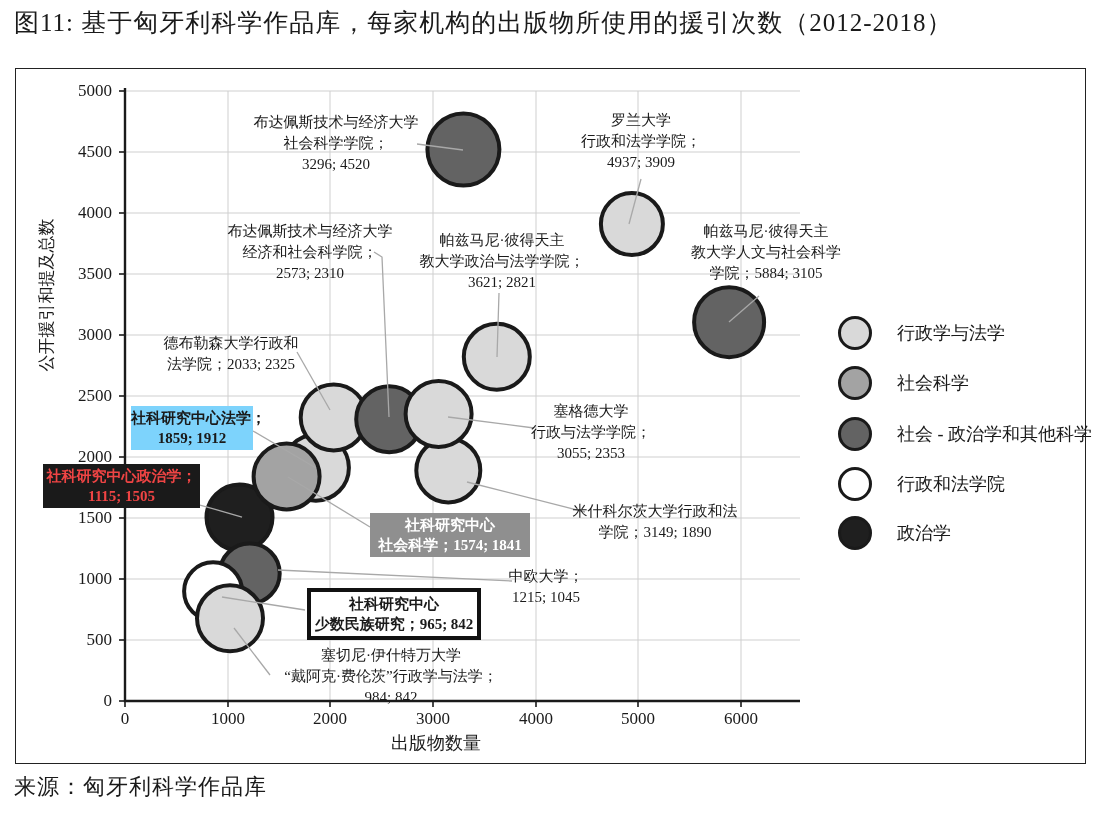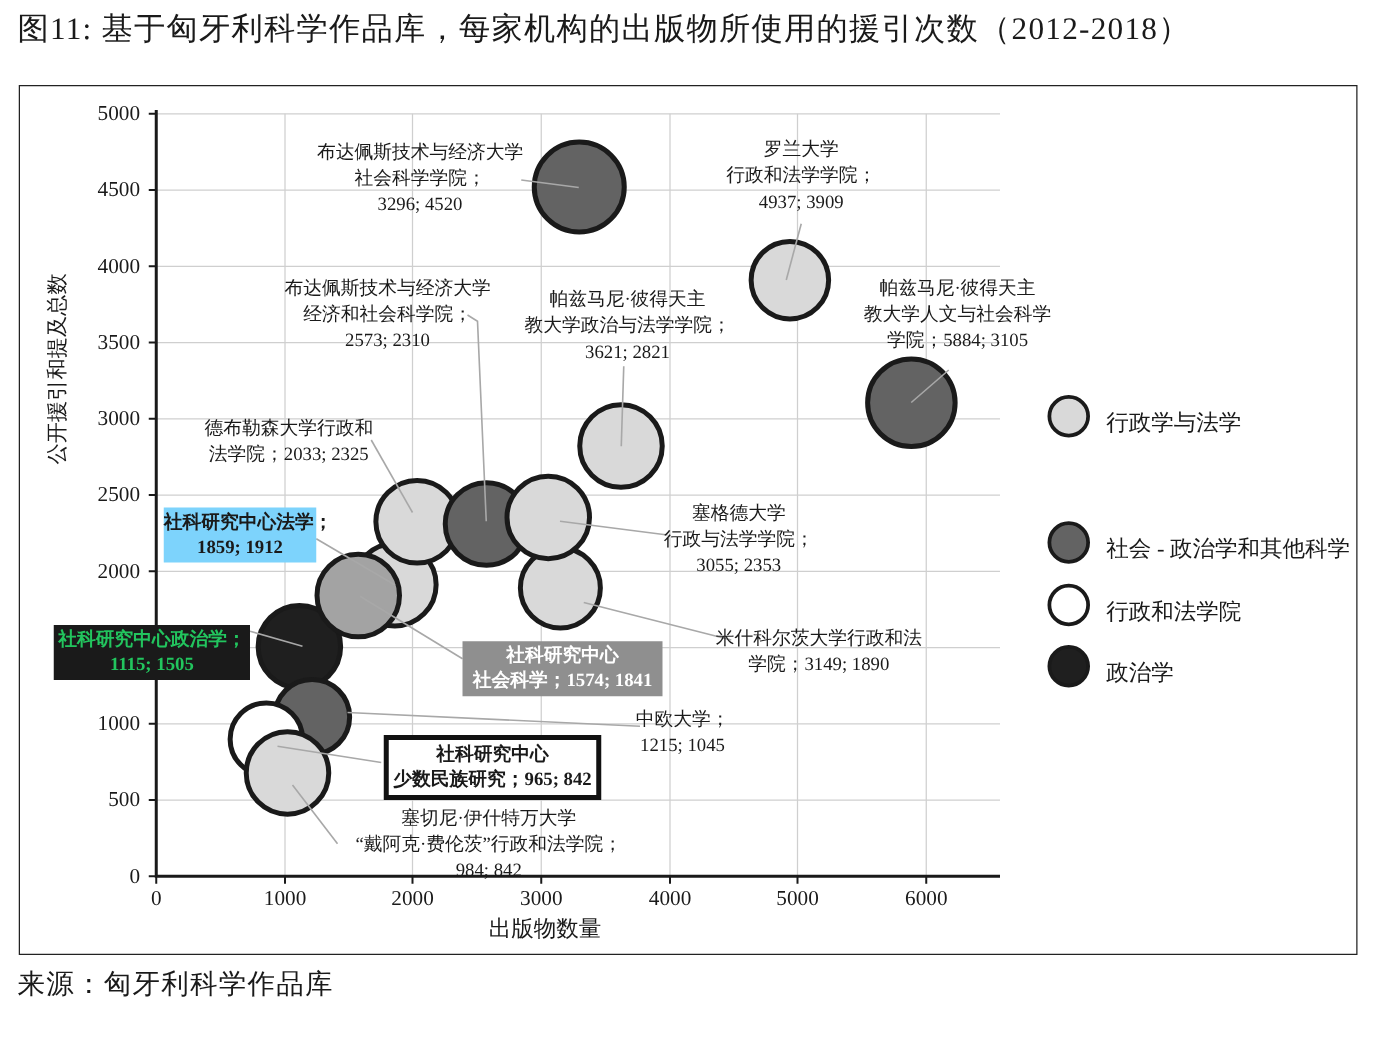--- a/index.html
+++ b/index.html
@@ -14,24 +14,24 @@
   .xtick{position:absolute;width:60px;text-align:center;font-size:17px;line-height:18px;}
   .y-title{position:absolute;left:46px;top:295px;transform:translate(-50%,-50%) rotate(-90deg);
            font-size:17px;white-space:nowrap;}
   .x-title{position:absolute;left:436px;top:731px;transform:translateX(-50%);font-size:18px;white-space:nowrap;}
   .ann{position:absolute;font-size:15px;line-height:21px;text-align:center;transform:translateX(-50%);white-space:nowrap;}
   .ann .ln{display:block;}
   .annbox{position:absolute;font-size:15px;line-height:20px;text-align:center;font-weight:bold;
           padding:2px 0;white-space:nowrap;}
   .annbox .ln{display:block;}
   .box-light{background:#7dd3fc;color:#1a1a1a;}
-  .box-black{background:#1a1a1a;color:#22c55e;margin-top:36px;}
+  .box-black{background:#1a1a1a;color:#ef4444;}
   .box-gray{background:#8f8f8f;color:#fff;}
   .box-white{background:#fff;color:#1a1a1a;border:4px solid #111;}
-  .legend-item{position:absolute;left:838px;display:flex;align-items:flex-end;gap:13px;height:34px;}
+  .legend-item{position:absolute;left:838px;display:flex;align-items:center;gap:25px;height:34px;}
   .legend-swatch{width:34px;height:34px;border-radius:50%;border:3px solid #1a1a1a;box-sizing:border-box;flex:0 0 auto;}
   .legend-label{font-size:18px;white-space:nowrap;}
   #bubbles circle{stroke:#1a1a1a;stroke-width:4px;}
   .grid{stroke:#cfcfcf;stroke-width:1px;}
   .leader{stroke:#a8a8a8;stroke-width:1.3px;fill:none;}
   .axis{stroke:#1a1a1a;stroke-width:2.4px;fill:none;}
   .tickmark{stroke:#1a1a1a;stroke-width:1.6px;}
 </style>
 </head>
 <body>
@@ -136,20 +136,24 @@
   <span class="xtick" style="left:608px;top:710px">5000</span>
   <span class="xtick" style="left:711px;top:710px">6000</span>
 
   <div class="y-title">公开援引和提及总数</div>
   <div class="x-title">出版物数量</div>
 
   <div class="legend-item" style="top:316px">
     <span class="legend-swatch" style="background: rgb(217, 217, 217);"></span>
     <span class="legend-label">行政学与法学</span>
   </div>
+  <div class="legend-item" style="top:366px">
+    <span class="legend-swatch" style="background: rgb(163, 163, 163);"></span>
+    <span class="legend-label">社会科学</span>
+  </div>
   <div class="legend-item" style="top:417px">
     <span class="legend-swatch" style="background: rgb(99, 99, 99);"></span>
     <span class="legend-label">社会 - 政治学和其他科学</span>
   </div>
   <div class="legend-item" style="top:467px">
     <span class="legend-swatch" style="background: rgb(255, 255, 255);"></span>
     <span class="legend-label">行政和法学院</span>
   </div>
   <div class="legend-item" style="top:516px">
     <span class="legend-swatch" style="background: rgb(31, 31, 31);"></span>
@@ -193,21 +197,21 @@
   <div class="ann" style="left:655px;top:501px">
     <span class="ln">米什科尔茨大学行政和法</span>
     <span class="ln">学院；3149; 1890</span>
   </div>
   <div class="ann" style="left:546px;top:566px">
     <span class="ln">中欧大学；</span>
     <span class="ln">1215; 1045</span>
   </div>
   <div class="ann" style="left:391px;top:645px">
     <span class="ln">塞切尼·伊什特万大学</span>
-    <span class="ln">“戴阿克·费伦茨”行政和法学院；</span>
+    <span class="ln">“戴阿克·费伦茨”行政学与法学；</span>
     <span class="ln">984; 842</span>
   </div>
 
   <div class="annbox box-light" style="left:131px;top:406px;width:122px">
     <span class="ln">社科研究中心法学；</span>
     <span class="ln">1859; 1912</span>
   </div>
   <div class="annbox box-black" style="left:43px;top:464px;width:157px">
     <span class="ln">社科研究中心政治学；</span>
     <span class="ln">1115; 1505</span>

